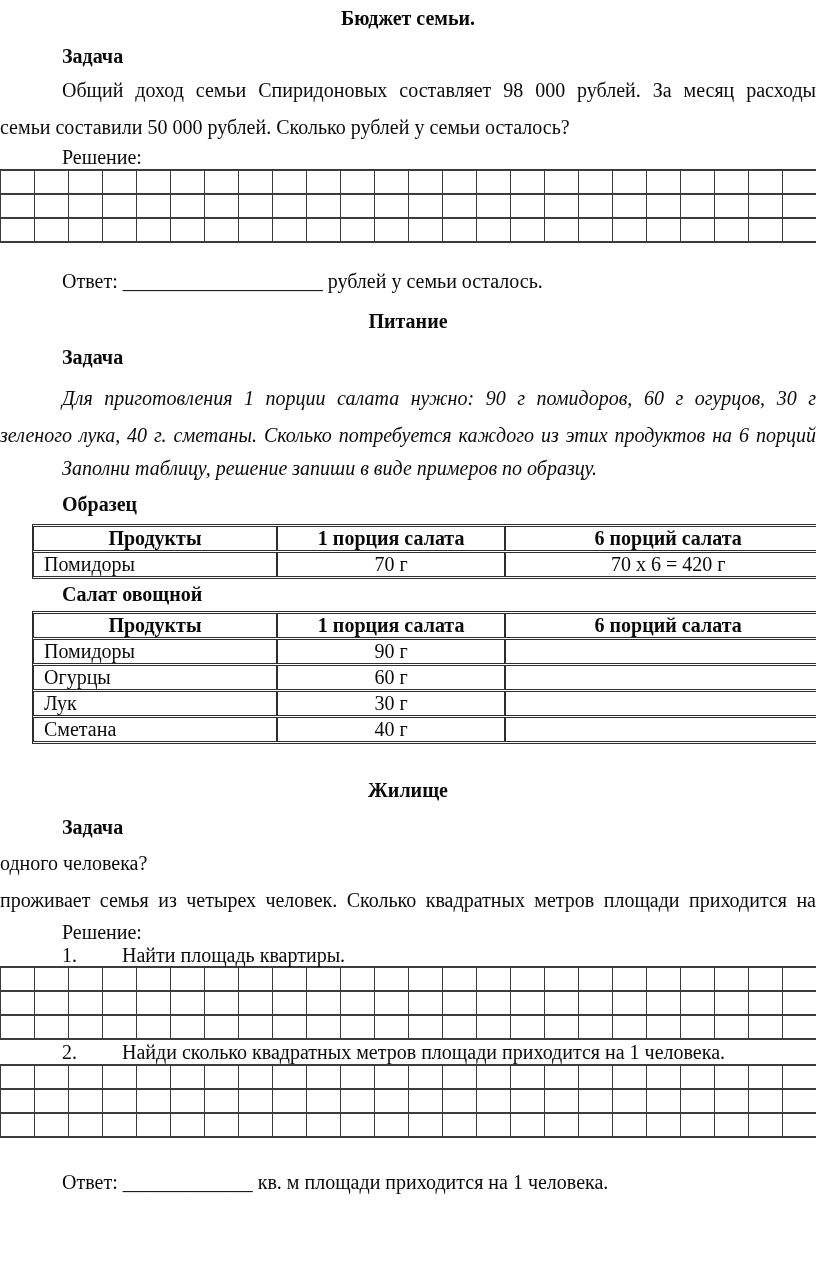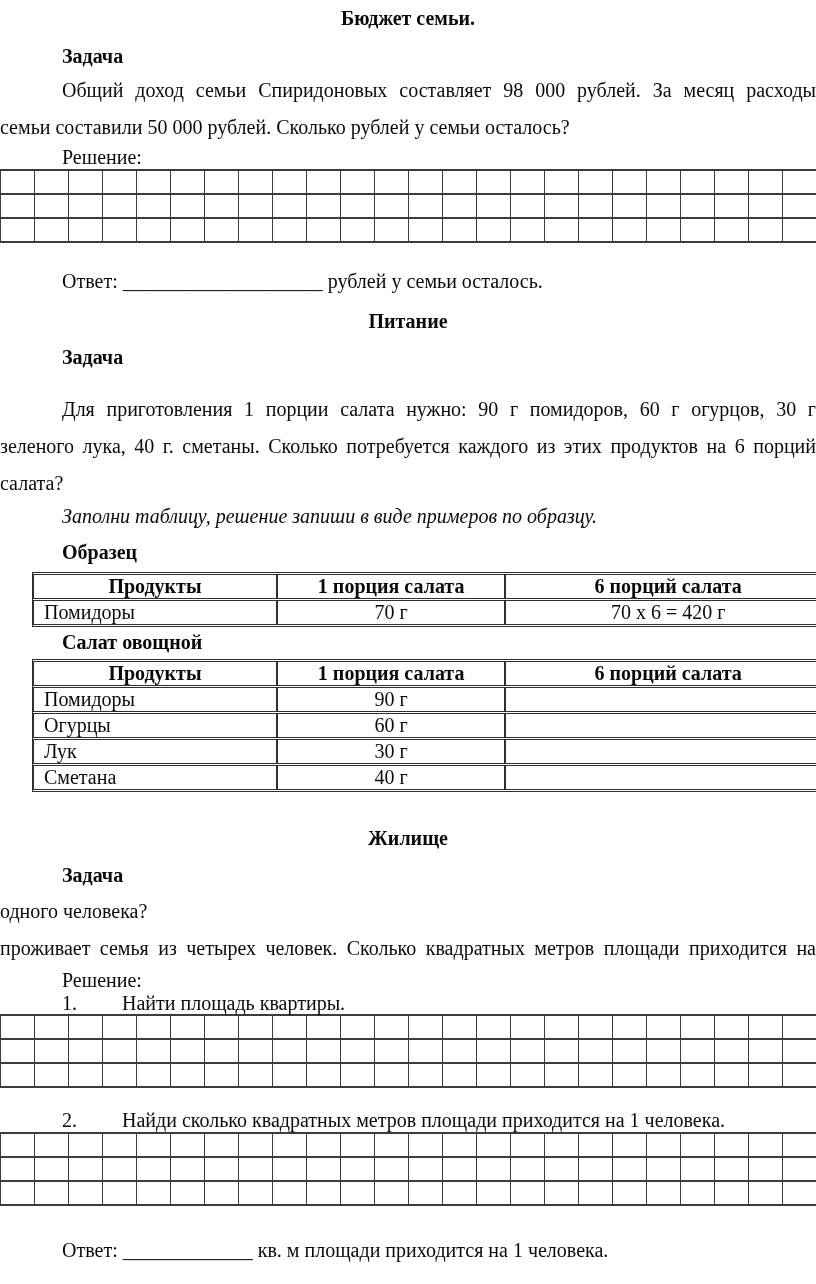--- a/index.html
+++ b/index.html
@@ -94,21 +94,21 @@
     line-height: 24px;
   }
   
   #doc-title        { margin-top: 6px; }
   #budget-task      { margin-top: 14px; }
   #budget-para      { margin-top: 4px; }
   #budget-solution  { margin-top: 0; }
   #budget-answer    { margin-top: 26px; }
   #nutrition-head   { margin-top: 16px; }
   #nutrition-task   { margin-top: 12px; }
-  #nutrition-para   { margin-top: 22px; }
+  #nutrition-para   { margin-top: 11px; font-style: italic; }
   #nutrition-instr  { margin-top: 2px; }
   #sample-label     { margin-top: 12px; }
   #sample-table     { margin-top: 8px; }
   #salad-label      { margin-top: 3px; }
   #salad-table      { margin-top: 5px; }
   #housing-head     { margin-top: 34px; }
   #housing-task     { margin-top: 13px; }
   #housing-para     { margin-top: 6px; }
   #housing-solution { margin-top: 2px; }
   #housing-answer   { margin-top: 32px; }
@@ -131,21 +131,20 @@
 
 <div id="budget-answer" class="answer-line">Ответ: ____________________ рублей у семьи осталось.</div>
 
 <div id="nutrition-head" class="heading-center">Питание</div>
 
 <div id="nutrition-task" class="subhead">Задача</div>
 
 <div id="nutrition-para" class="para">
   <div class="pline just first">Для приготовления 1 порции салата нужно: 90 г помидоров, 60 г огурцов, 30 г</div>
   <div class="pline just">зеленого лука, 40 г. сметаны. Сколько потребуется каждого из этих продуктов на 6 порций</div>
-  <div class="pline">салата?</div>
 </div>
 
 <div id="nutrition-instr" class="instruction">Заполни таблицу, решение запиши в виде примеров по образцу.</div>
 
 <div id="sample-label" class="subhead">Образец</div>
 
 <table id="sample-table" class="wtable">
   <colgroup>
       <col style="width:236px">
       <col style="width:221px">
@@ -212,19 +211,19 @@
 </div>
 
 <div id="housing-solution" class="label-line">Решение:</div>
 
 <div class="step">
   <span class="step-num">1.</span><span>Найти площадь квартиры.</span>
 </div>
 
 <div class="sol-grid"></div>
 
-<div class="step" style="margin-top:20px; line-height:24px;">
+<div class="step" style="margin-top:0; line-height:24px;">
   <span class="step-num">2.</span><span>Найди сколько квадратных метров площади приходится на 1 человека.</span>
 </div>
 
 <div class="sol-grid"></div>
 
 <div id="housing-answer" class="answer-line">Ответ: _____________ кв. м площади приходится на 1 человека.</div>
 
 </body></html>

